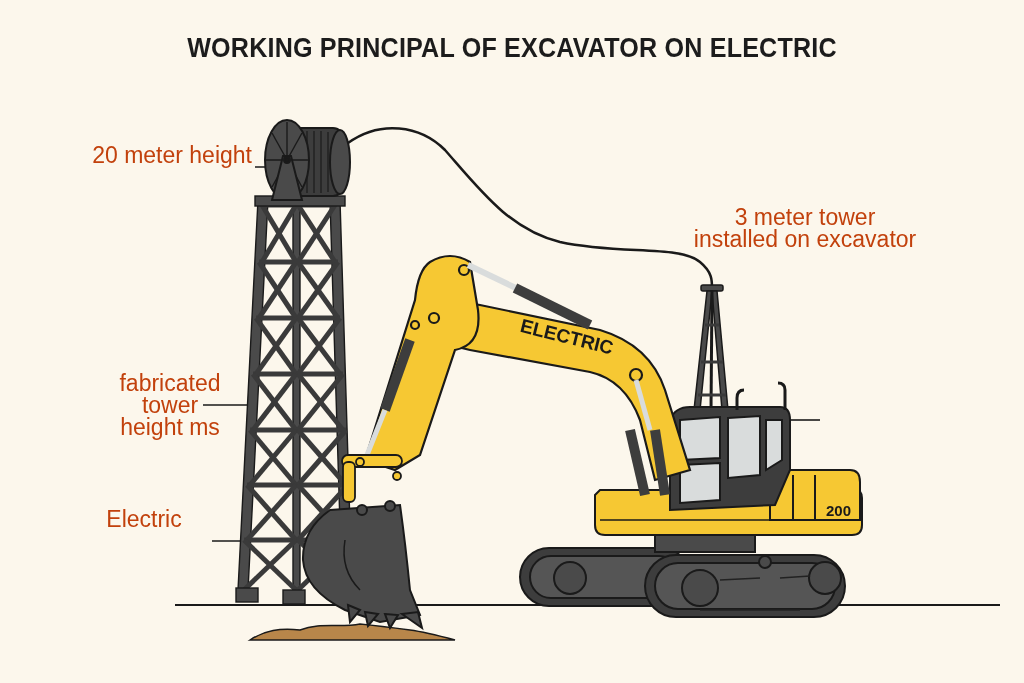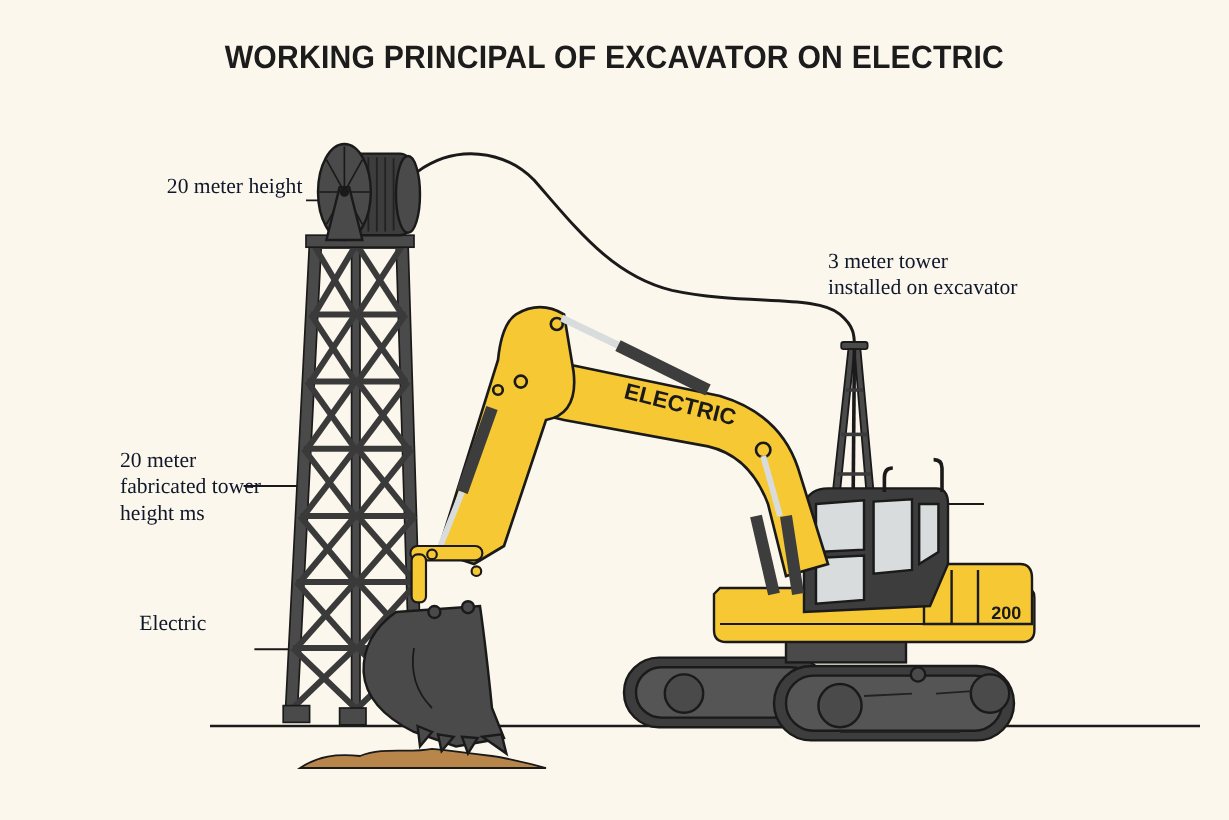--- a/index.html
+++ b/index.html
@@ -13,26 +13,25 @@
     .title {
       position: absolute; left: 0; top: 33px; width: 1024px;
       text-align: center;
       font-size: 27px; font-weight: bold; letter-spacing: 0.2px;
       transform: scaleX(0.93);
       color: #1c1c1c;
     }
     svg.scene { position: absolute; left: 0; top: 0; }
     .label {
       position: absolute;
-      font-size: 18px; line-height: 22px;
-      color: #0f172a;
-      font-family: Liberation Serif, serif;
+      font-size: 23px; line-height: 22px;
+      color: #c2410c;
     }
     .label.right { text-align: right; }
-    .label.center { }
+    .label.center { text-align: center; }
   </style>
 </head>
 <body>
 
 <div class="title">WORKING PRINCIPAL OF EXCAVATOR ON ELECTRIC</div>
 
 <svg class="scene" width="1024" height="683" viewBox="0 0 1024 683">
 
   <line x1="175" y1="605" x2="1000" y2="605" stroke="#1a1a1a" stroke-width="2"></line>
 
@@ -210,21 +209,20 @@
     <circle cx="362" cy="510" r="5" fill="#4a4a4a"></circle>
     <circle cx="390" cy="506" r="5" fill="#4a4a4a"></circle>
   </g>
 </svg>
 
 <div class="label right" style="left:62px; top:144px; width:190px;">
   <div>20 meter height</div>
 </div>
 
 <div class="label center" style="left:100px; top:372px; width:140px;">
-  <div>20 meter</div>
   <div>fabricated tower</div>
   <div>height ms</div>
 </div>
 
 <div class="label right" style="left:80px; top:508px; width:128px;">
   <div style="text-align:center;">Electric</div>
 </div>
 
 <div class="label center" style="left:690px; top:206px; width:230px;">
   <div>3 meter tower</div>

